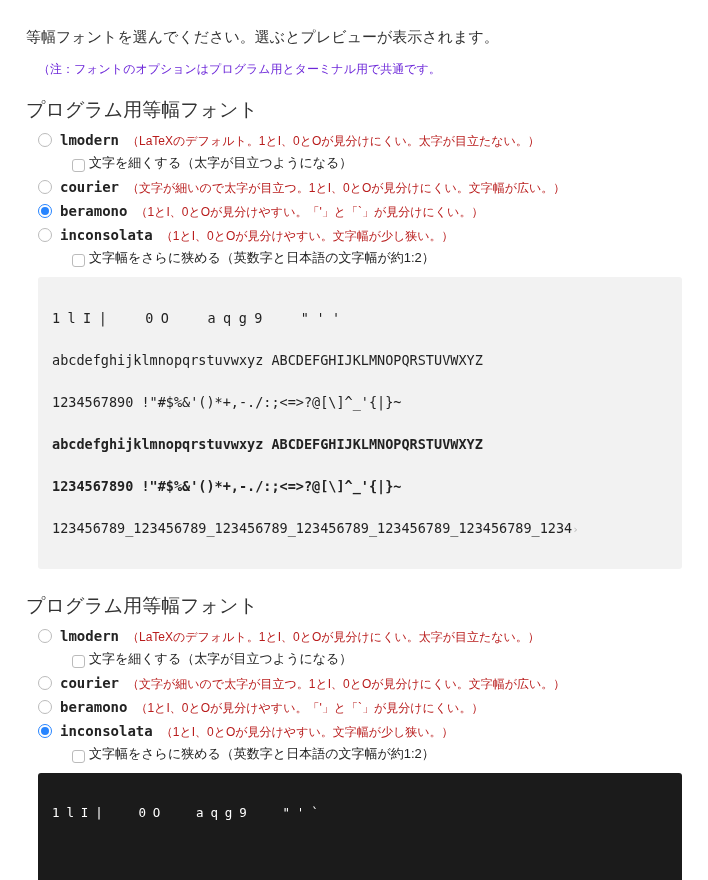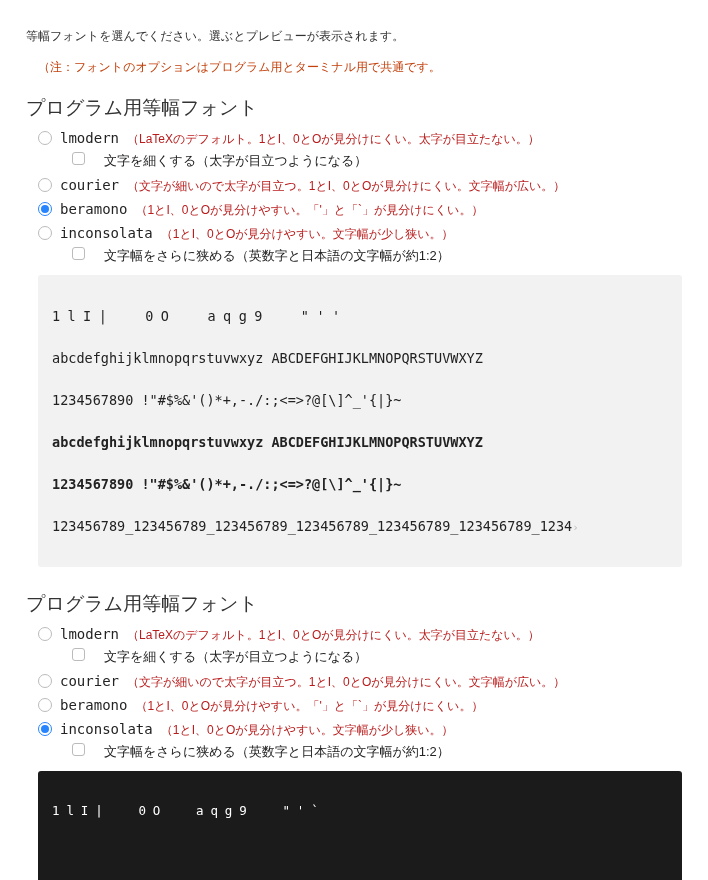--- a/index.html
+++ b/index.html
@@ -5,27 +5,27 @@
 * { box-sizing: border-box; margin: 0; padding: 0; }
 body {
   font-family: -apple-system, BlinkMacSystemFont, "Hiragino Sans", "Hiragino Kaku Gothic ProN", Meiryo, sans-serif;
   background: #fff;
   color: #222;
   padding: 28px 26px;
   font-size: 13px;
   width: 708px;
 }
 .title {
-  font-size: 12px;
+  font-size: 15px;
   margin-bottom: 12px;
   color: #323232;
 }
 .note {
   font-size: 12px;
-  color: #c2410c;
+  color: #6d28d9;
   margin: 0 0 18px 12px;
   line-height: 1.7;
 }
 .section-head {
   font-size: 19px;
   color: #333;
   margin: 10px 0 8px 0;
   font-weight: 400;
 }
 .opt-row {
@@ -52,33 +52,33 @@
   width: 8px;
   height: 8px;
   background: #2684ff;
   border-radius: 50%;
   position: absolute;
   top: 1.5px;
   left: 1.5px;
 }
 .opt-name {
   font-family: "DejaVu Sans Mono", Menlo, Consolas, monospace;
-  font-weight: 400;
+  font-weight: 700;
   font-size: 14px;
   color: #232323;
 }
 .opt-desc {
   font-size: 12px;
   color: #b91c1c;
 }
 .sub-row {
   display: flex;
-  align-items: flex-start;
+  align-items: flex-end;
   margin: 4px 0 6px 46px;
-  gap: 19px;
+  gap: 4px;
   font-size: 13px;
 }
 .chk {
   width: 13px;
   height: 13px;
   border: 1.5px solid #bbb;
   border-radius: 3px;
   display: inline-block;
   flex: 0 0 13px;
 }

